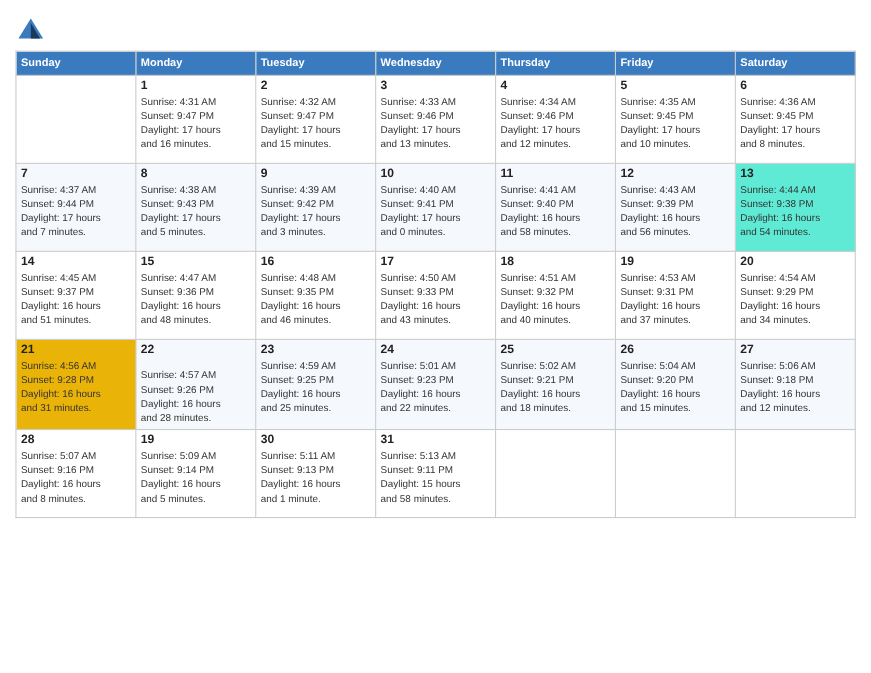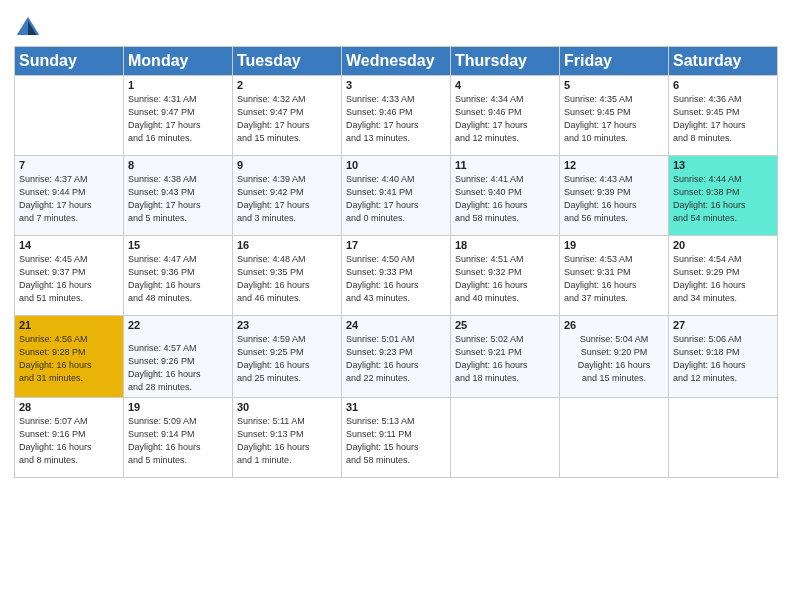--- a/index.html
+++ b/index.html
@@ -52,21 +52,21 @@
       font-weight: normal;
     }
     .calendar-table {
       width: 100%;
       border-collapse: collapse;
       table-layout: fixed;
     }
     .calendar-table th {
       background-color: #3a7abf;
       color: #fff;
-      font-size: 16px;
+      font-size: 10px;
       font-weight: bold;
       padding: 5px 4px;
       text-align: left;
       border: 1px solid #ccc;
     }
     .calendar-table td {
       border: 1px solid #ccc;
       vertical-align: top;
       padding: 3px 4px;
       font-size: 9.5px;
@@ -305,21 +305,21 @@
           </td>
           <td style="background: rgb(245, 248, 252);">
             <span class="day-number">25</span>
             <div class="cell-content" style="white-space: pre-line;">Sunrise: 5:02 AM
 Sunset: 9:21 PM
 Daylight: 16 hours
 and 18 minutes.</div>
           </td>
           <td style="background: rgb(245, 248, 252);">
             <span class="day-number">26</span>
-            <div class="cell-content" style="white-space: pre-line; text-align: center;">Sunrise: 5:04 AM
+            <div class="cell-content" style="white-space: pre-line;">Sunrise: 5:04 AM
 Sunset: 9:20 PM
 Daylight: 16 hours
 and 15 minutes.</div>
           </td>
           <td style="background: rgb(245, 248, 252);">
             <span class="day-number">27</span>
             <div class="cell-content" style="white-space: pre-line;">Sunrise: 5:06 AM
 Sunset: 9:18 PM
 Daylight: 16 hours
 and 12 minutes.</div>

